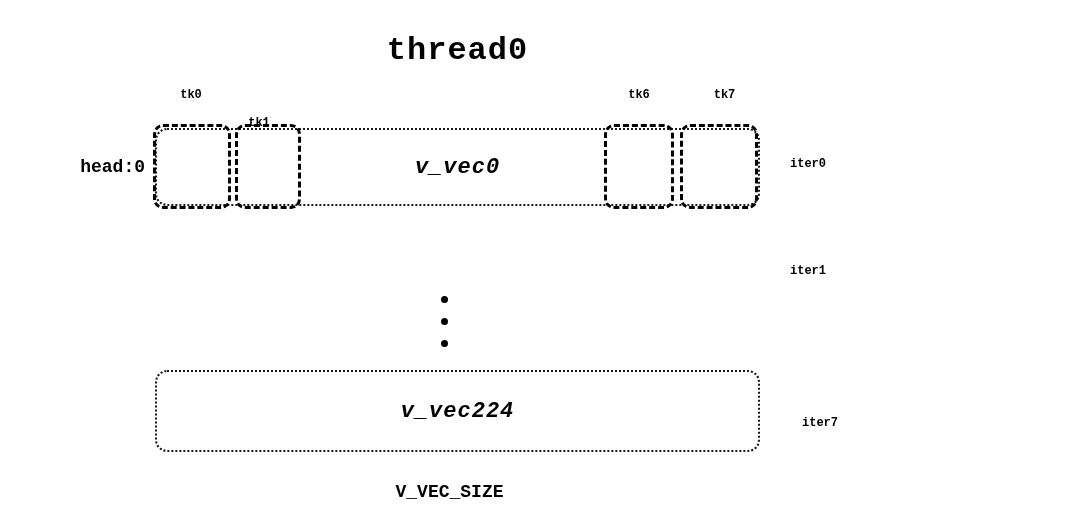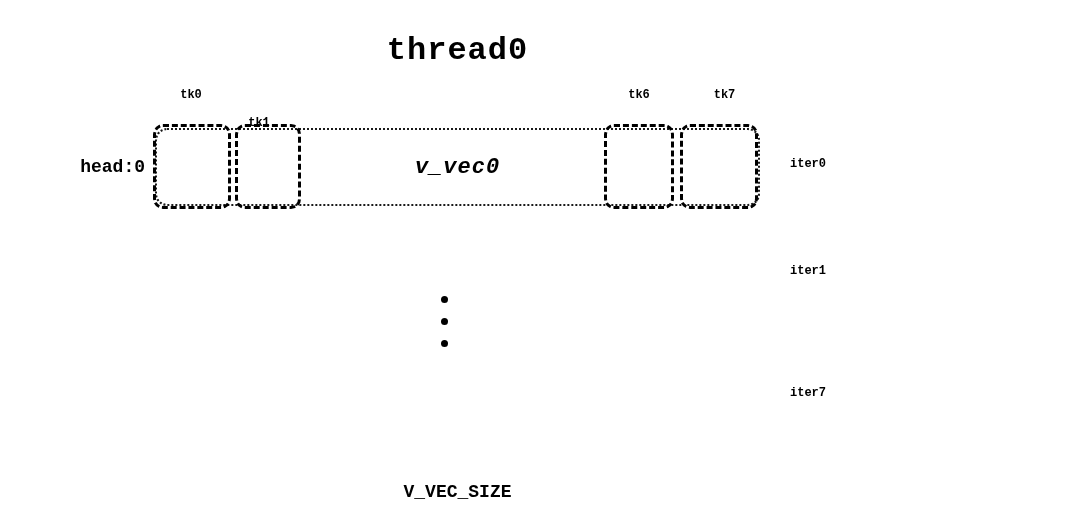--- a/index.html
+++ b/index.html
@@ -72,21 +72,21 @@
   .head-label.r1 { top: 236px; }
   .head-label.r2 { top: 400px; }
   .iter-label {
     position: absolute;
     left: 790px;
     font-size: 12px;
     font-weight: bold;
   }
   .iter-label.r0 { top: 157px; }
   .iter-label.r1 { top: 230px; margin-top: 34px; }
-  .iter-label.r2 { top: 386px; }
+  .iter-label.r2 { top: 416px; margin-left: 12px; }
   .dots {
     position: absolute;
     left: 441px; top: 296px;
     display: flex;
     flex-direction: column;
     align-items: center;
     gap: 15px;
   }
   .dots i {
     display: block;
@@ -95,40 +95,43 @@
     border-radius: 50%;
   }
   .side-label {
     position: absolute;
     left: 812px; top: 309px;
     font-size: 17px;
     font-weight: bold;
   }
   .bottom-label {
     position: absolute;
-    left: 155px; width: 605px; top: 482px;
+    left: 147px; width: 605px; top: 482px;
     text-align: center;
     font-size: 18px;
     font-weight: bold;
   }
 </style>
 </head>
 <body>
 
 <div class="canvas">
 
   <div class="title">thread0</div>
 
   <div class="tk-label p0">tk0</div>
   <div class="tk-label p1">tk1</div>
   <div class="tk-label p6">tk6</div>
   <div class="tk-label p7">tk7</div>
 
   <div class="row-box r0">
     <span class="vec-label">v_vec0</span>
+  </div>
+  <div class="row-box r2">
+    <span class="vec-label">v_vec224</span>
   </div>
 
   <div class="tk-box p0"></div>
   <div class="tk-box p1"></div>
   <div class="tk-box p6"></div>
   <div class="tk-box p7"></div>
 
   <div class="head-label r0">head:0</div>
 
   <div class="iter-label r0">iter0</div>

